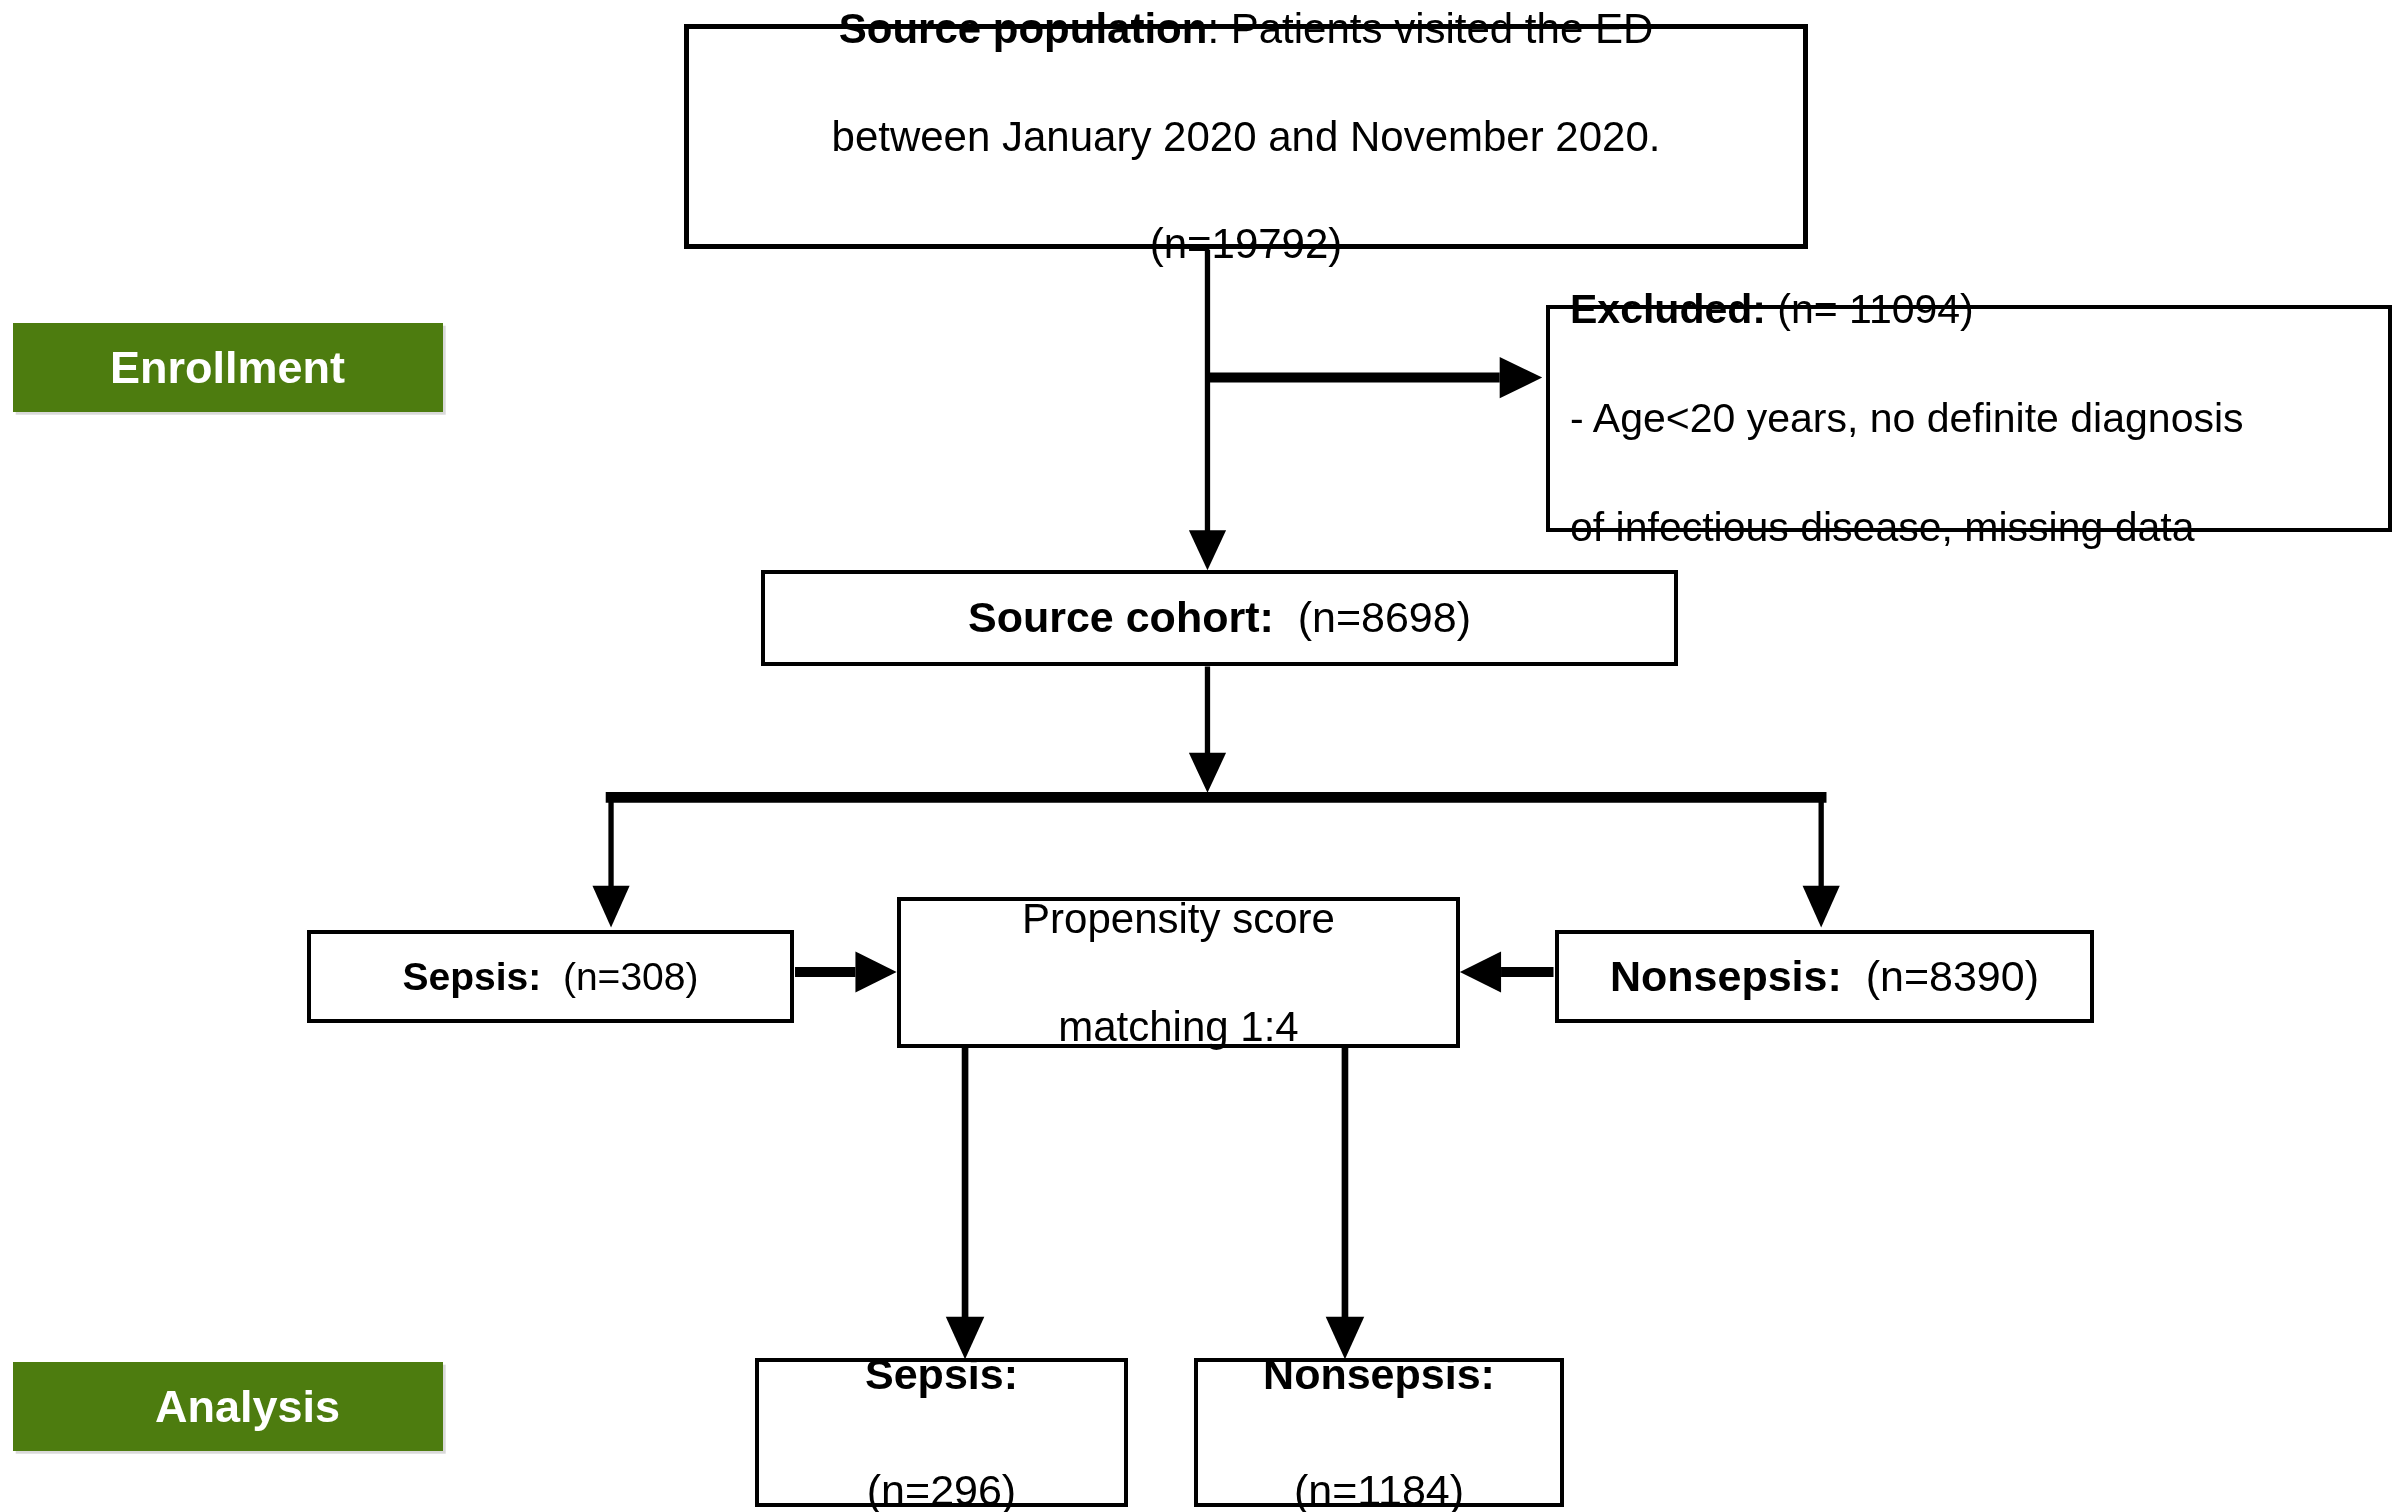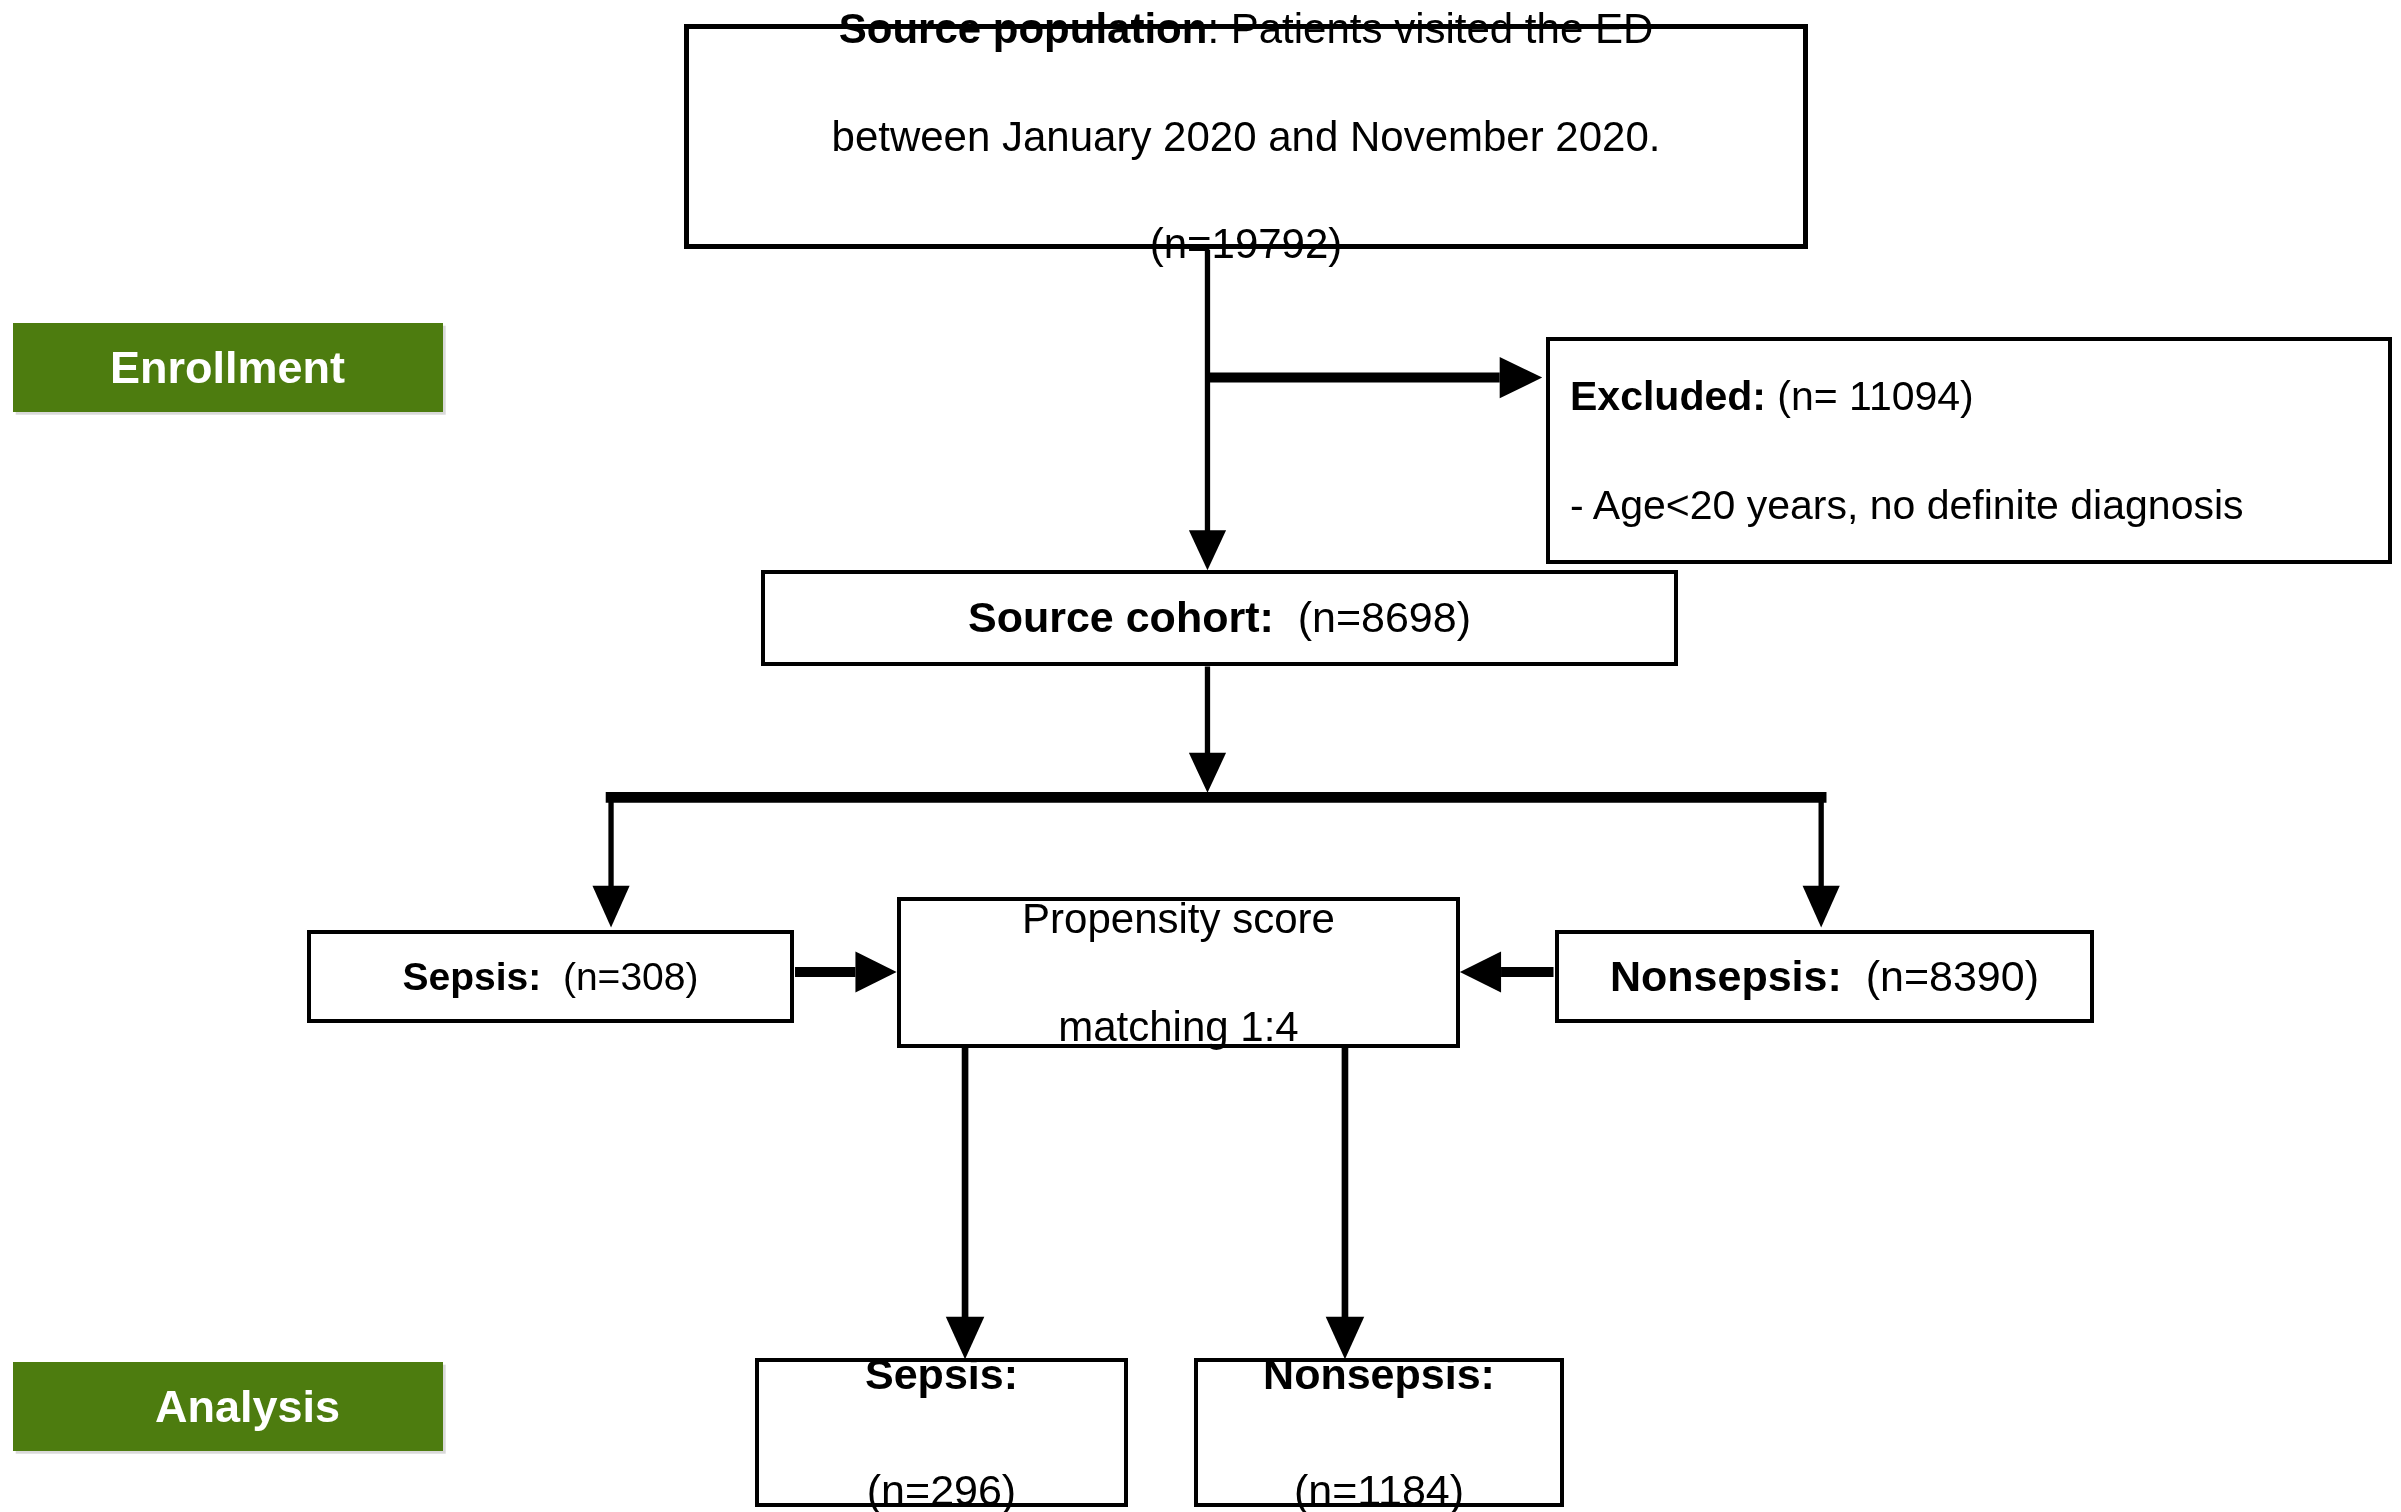--- a/index.html
+++ b/index.html
@@ -33,21 +33,20 @@
     font-size: 42px;
     line-height: 1.52;
     color: #000000;
     gap: 44px;
   }
   .box.left-align {
     align-items: flex-start;
     text-align: left;
     padding: 0 20px;
     line-height: 1.58;
-    margin-top: 32px;
   }
   .box.spread { line-height: 1.66; }
 
   .stage {
     position: absolute;
     background: #4d7c0f;
     color: #ffffff;
     display: flex;
     align-items: center;
     justify-content: center;
@@ -111,20 +110,21 @@
     <div>(n=19792)</div>
   </div>
 
   <div class="stage" style="left:12.6px; top:323px; width:430px; height:89px;">
     <span>Enrollment</span>
   </div>
 
   <div class="box left-align" style="left:1546px; top:305px; width:846px; height:227px; font-size:41px;">
     <div><span class="b">Excluded:</span><span> (n= 11094)</span></div>
     <div>- Age&lt;20 years, no definite diagnosis</div>
+    <div>of infectious disease, missing data</div>
   </div>
 
   <div class="box" style="left:761px; top:570px; width:917px; height:96px; font-size:43px;">
     <div><span class="b">Source cohort:</span><span>&nbsp; (n=8698)</span></div>
   </div>
 
   <div class="box" style="left:307px; top:930px; width:487px; height:93px; font-size:39px;">
     <div><span class="b">Sepsis:</span><span>&nbsp; (n=308)</span></div>
   </div>
 

